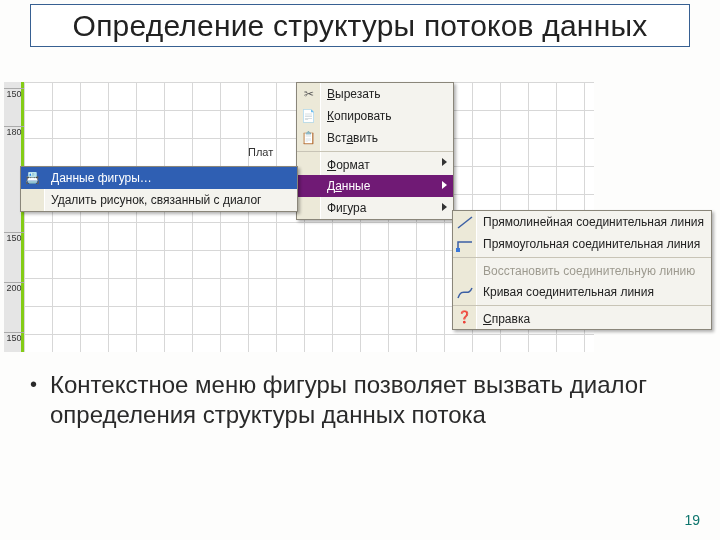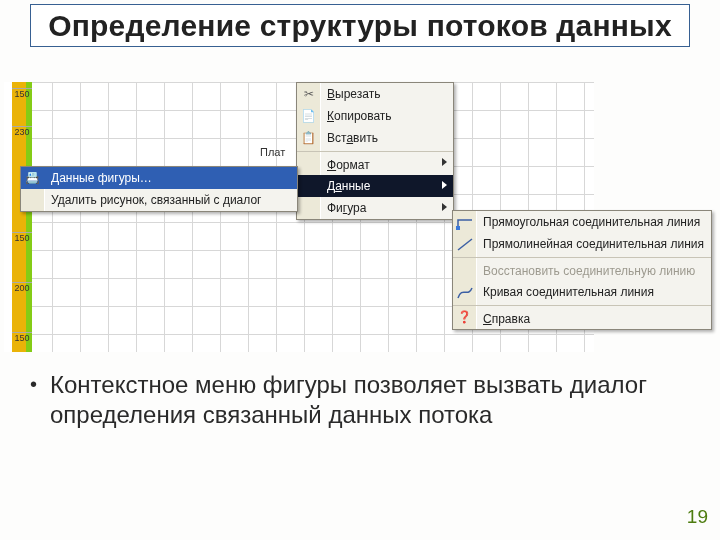--- a/index.html
+++ b/index.html
@@ -1,64 +1,64 @@
 <!DOCTYPE html>
 <html><head>
 <meta charset="utf-8">
 <style>
   * { box-sizing: border-box; margin: 0; padding: 0; }
   body { width: 720px; height: 540px; background: #fff; font-family: "Segoe UI", Tahoma, sans-serif; position: relative; overflow: hidden; }
   .slide { width: 720px; height: 540px; position: relative; background: #fdfdfc; }
   .title-box { position: absolute; left: 30px; top: 4px; right: 30px; padding: 4px 10px 2px; border: 1.5px solid #376092; background: #fff; text-align: center; }
-  .title-box h1 { font-weight: 700; color: #222; font-size: 30px; line-height: 1.15; letter-spacing: 0.2px; }
+  .title-box h1 { font-weight: 400; color: #222; font-size: 30px; line-height: 1.15; letter-spacing: 0.2px; }
   .shot { position: absolute; left: 4px; top: 82px; width: 590px; height: 270px; background: #fff; }
   
-  .ruler-v { position: absolute; left: 8px; top: 0; width: 20px; bottom: 0; background: #eab308; border-right: 6px solid #84cc16; }
+  .ruler-v { position: absolute; left: 0; top: 0; width: 20px; bottom: 0; background: #e5e5e5; border-right: 3px solid #84cc16; }
   .ruler-v .tick { position: absolute; left: 0; width: 20px; font-size: 9px; color: #333; text-align: center; border-top: 1px solid #aaa; }
   .grid { position: absolute; left: 20px; top: 0; right: 0; bottom: 0;
           background-image: linear-gradient(#d7d7d7 1px, transparent 1px),
                             linear-gradient(90deg, #d7d7d7 1px, transparent 1px);
           background-size: 28px 28px; }
-  .shape-label { position: absolute; left: 256px; top: 64px; font-size: 11px; color: #333; text-align: center; }
+  .shape-label { position: absolute; left: 244px; top: 64px; font-size: 11px; color: #333; text-align: center; }
   
   .menu { position: absolute; background: #f4f3ee; border: 1px solid #8a867a; box-shadow: 2px 2px 3px rgba(0,0,0,.3); font-size: 12px; color: #222; }
   .menu .iconcol { position: absolute; left: 0; top: 0; bottom: 0; width: 24px; background: #ece9d8; border-right: 1px solid #fff; }
   .menu .item { position: relative; height: 22px; line-height: 22px; padding-left: 30px; padding-right: 18px; white-space: nowrap; }
   .menu .item.sep { border-top: 1px solid #c8c4b6; margin-top: 2px; padding-top: 2px; height: 24px; }
-  .menu .item.hover { background: #0f172a; color: #fff; }
+  .menu .item.hover { background: #701a75; color: #fff; }
   .menu .item .arrow { position: absolute; right: 6px; top: 6px; width: 0; height: 0; border-top: 4px solid transparent; border-bottom: 4px solid transparent; border-left: 5px solid #333; }
   .menu .item.hover .arrow { border-left-color: #fff; }
   .menu .ic { position: absolute; left: 4px; top: 3px; width: 16px; height: 16px; display: flex; align-items: center; justify-content: center; font-size: 12px; color: #5a5a5a; }
   .menu1 { left: 292px; top: 0; width: 158px; }
   .menu2 { left: 448px; top: 128px; width: 260px; }
   .menu2 .item.disabled { color: #9d9a8f; }
   .menu2 .line-ic { position:absolute; left:3px; top:3px; width:18px; height:16px; }
   
   .menu3 { left: 16px; top: 84px; width: 278px; }
   .menu3 .item.hover { background: #2f5fb3; color: #fff; }
   
   .bullet { position: absolute; left: 50px; top: 370px; right: 40px; font-size: 24px; color: #2a2a2a; line-height: 1.25; }
   .bullet .dot { position: absolute; left: -20px; top: 2px; font-size: 20px; }
-  .pagenum { position: absolute; right: 12px; bottom: 12px; font-size: 19px; color: #4d7c0f; }
+  .pagenum { position: absolute; right: 20px; bottom: 12px; font-size: 14px; color: #0f766e; }
   .u { text-decoration: underline; }
 </style>
 </head>
 <body>
 
 <div class="slide">
 
   <div class="title-box">
     <h1>Определение структуры потоков данных</h1>
   </div>
 
   <div class="shot">
     <div class="grid"></div>
     <div class="ruler-v">
       <div class="tick" style="top:6px">150</div>
-      <div class="tick" style="top:44px">230</div>
+      <div class="tick" style="top:44px">180</div>
       <div class="tick" style="top:150px">150</div>
       <div class="tick" style="top:200px">200</div>
       <div class="tick" style="top:250px">150</div>
     </div>
     <div class="shape-label">Плат</div>
 
     <div class="menu menu1">
       <div class="iconcol"></div>
       <div class="item">
         <span class="ic">✂</span>
@@ -94,46 +94,46 @@
       </div>
       <div class="item">
         <span>Удалить рисунок, связанный с диалог</span>
       </div>
     </div>
 
     <div class="menu menu2">
       <div class="iconcol"></div>
       <div class="item">
         <svg class="line-ic">
+            <line x1="2" y1="14" x2="16" y2="3" stroke="#3b5fa4" stroke-width="1.5"></line>
+          </svg>
+        <span>Прямолинейная соединительная линия</span>
+      </div>
+      <div class="item">
+        <svg class="line-ic">
             <polyline points="2,14 2,6 16,6" stroke="#3b5fa4" fill="none" stroke-width="1.5"></polyline>
             <rect x="0" y="12" width="4" height="4" fill="#3b78d8"></rect>
           </svg>
         <span>Прямоугольная соединительная линия</span>
-      </div>
-      <div class="item">
-        <svg class="line-ic">
-            <line x1="2" y1="14" x2="16" y2="3" stroke="#3b5fa4" stroke-width="1.5"></line>
-          </svg>
-        <span>Прямолинейная соединительная линия</span>
       </div>
       <div class="item sep disabled">
         <span>Восстановить соединительную линию</span>
       </div>
       <div class="item">
         <svg class="line-ic">
             <path d="M2,14 C6,2 12,14 16,4" stroke="#3b5fa4" fill="none" stroke-width="1.5"></path>
           </svg>
         <span>Кривая соединительная линия</span>
       </div>
       <div class="item sep">
         <span class="ic" style="color:#2a5db0">❓</span>
         <span><span class="u">С</span>правка</span>
       </div>
     </div>
   </div>
 
   <div class="bullet">
     <span class="dot">•</span>
-    <span>Контекстное меню фигуры позволяет вызвать диалог определения связанный данных потока</span>
+    <span>Контекстное меню фигуры позволяет вызвать диалог определения структуры данных потока</span>
   </div>
 
   <div class="pagenum">19</div>
 </div>
 
 </body></html>

